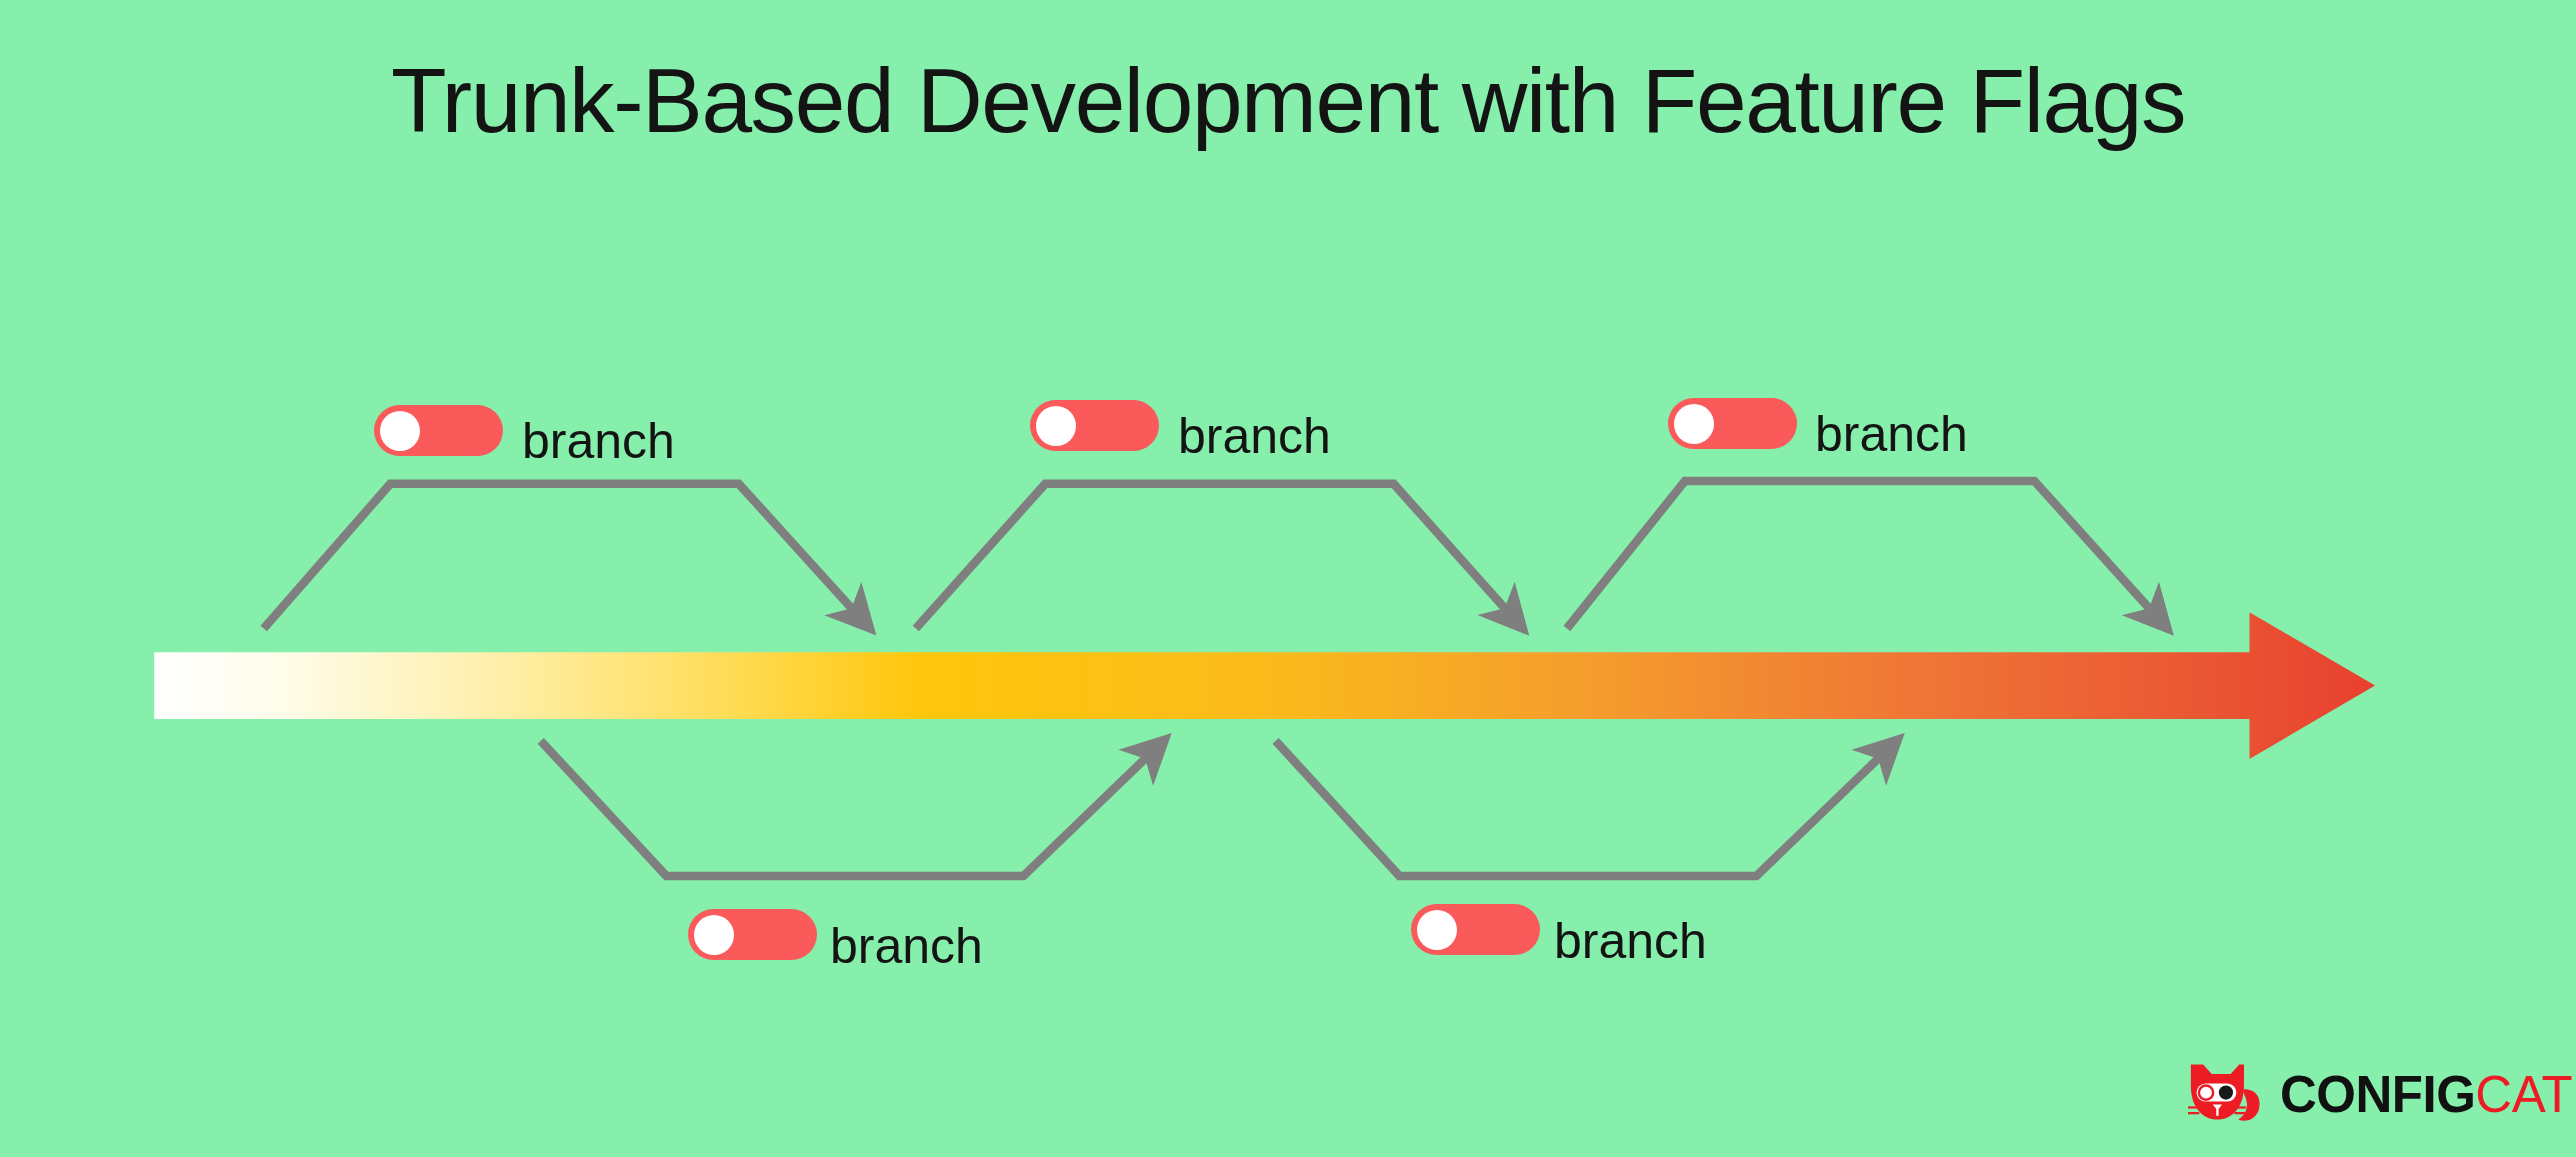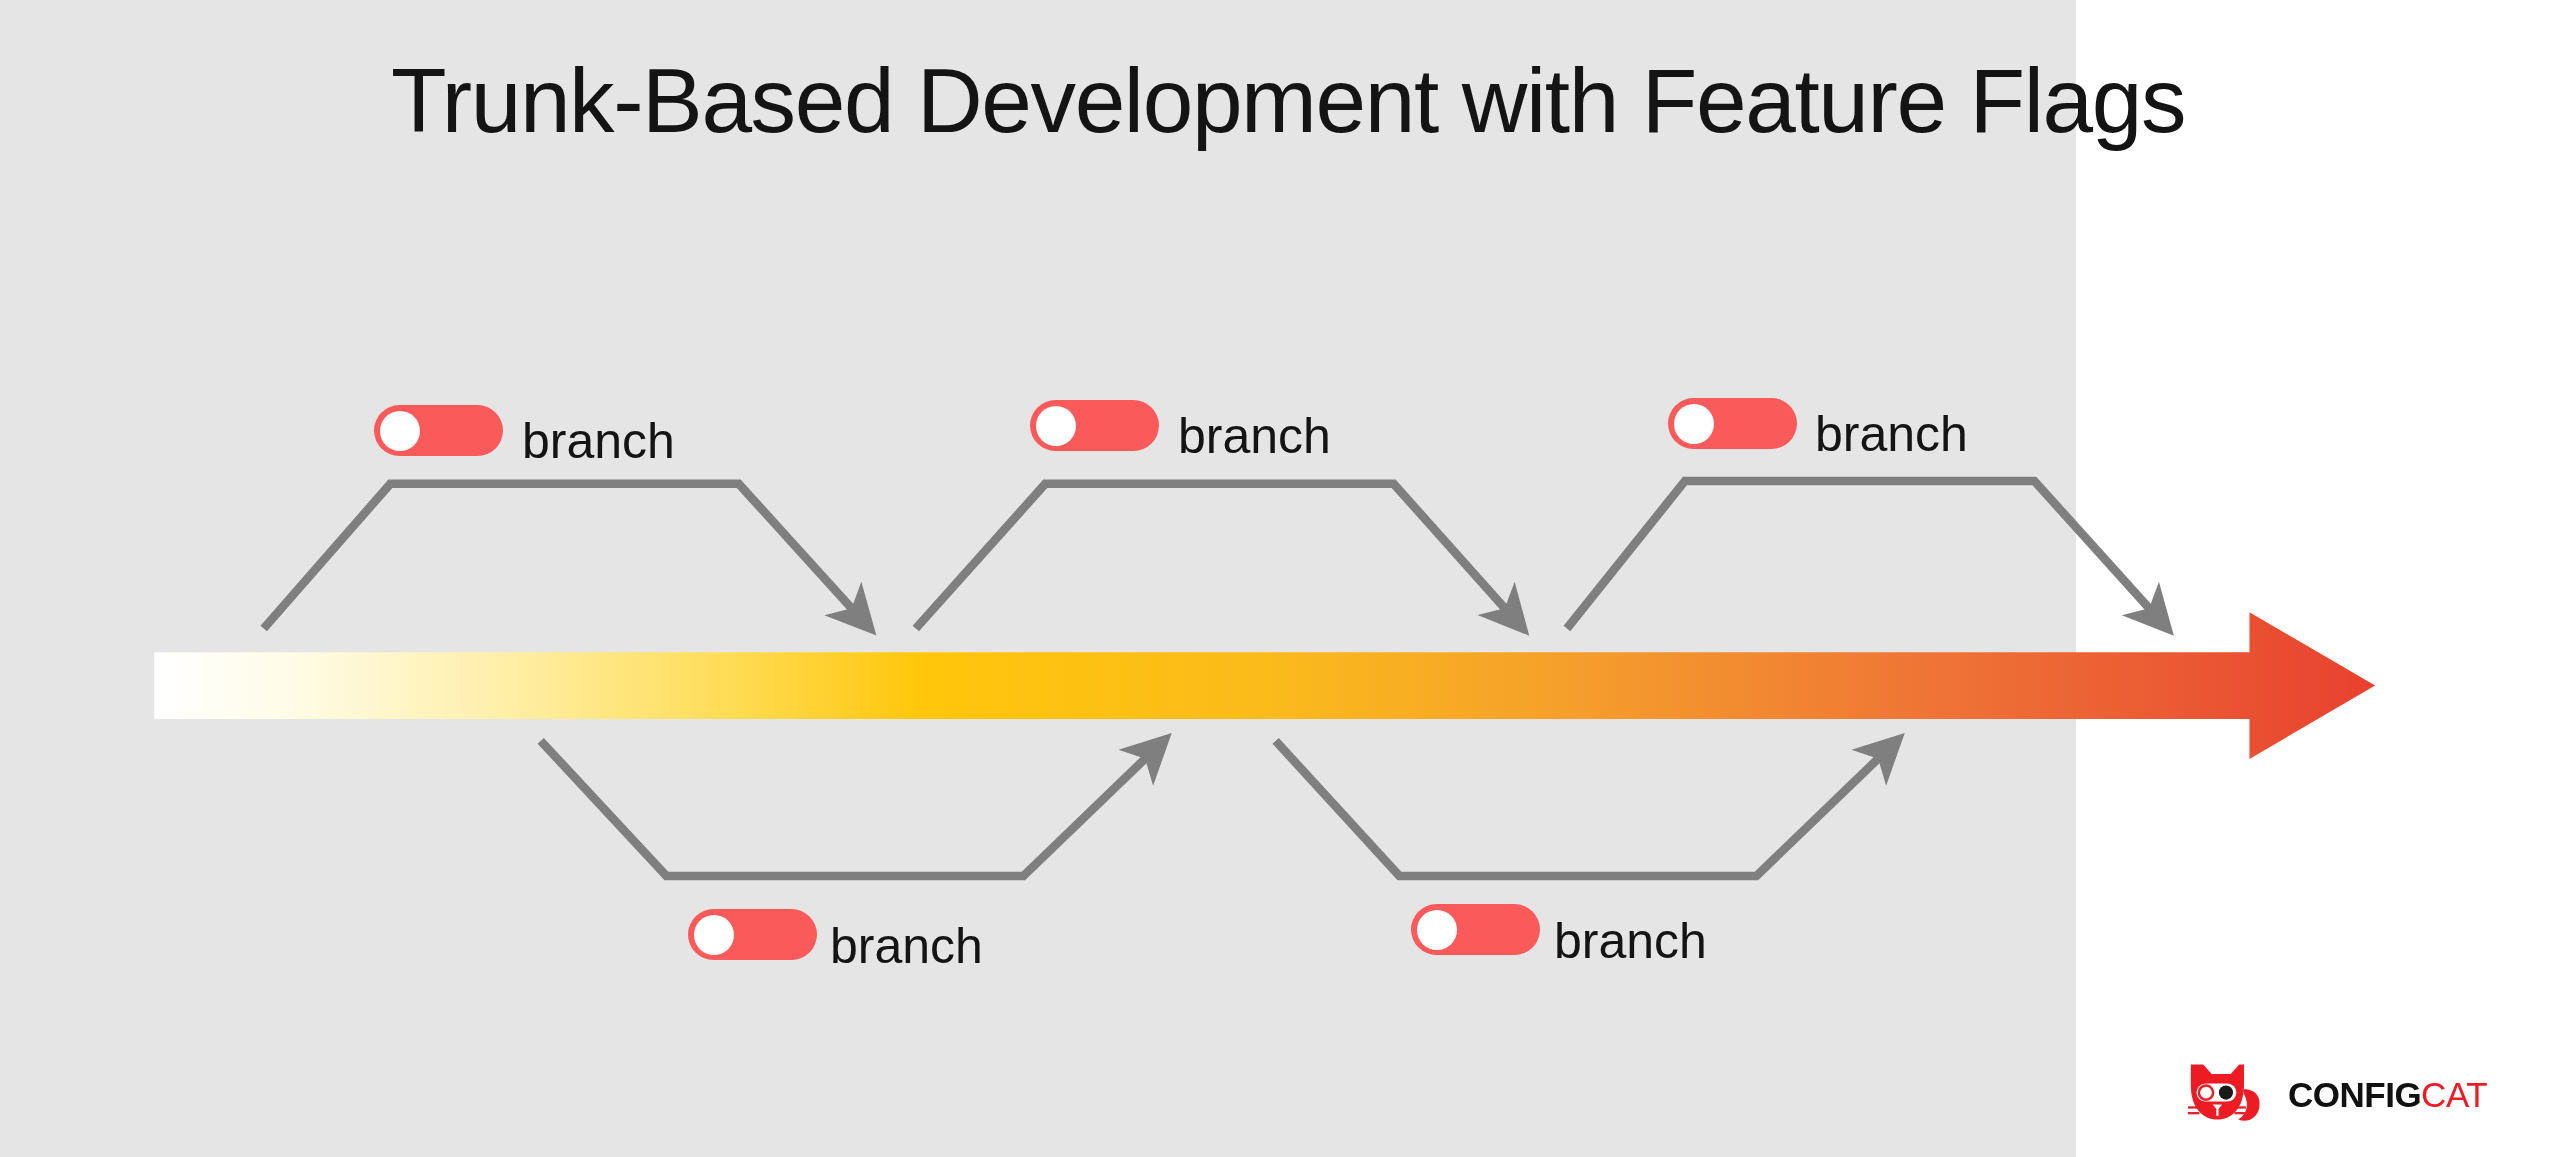--- a/index.html
+++ b/index.html
@@ -2,21 +2,21 @@
 <html style="font-size:15.2px"><head>
 <meta charset="utf-8">
 <style>
   * { margin:0; padding:0; box-sizing:border-box; }
   html, body {
     width:2576px; height:1158px;
     background:#ffffff;
     font-family:"Liberation Sans", sans-serif;
     overflow:hidden;
   }
-  #stage { position:relative; width:2076px; height:1158px; background:#e5e5e5; }
+  #stage { position:relative; width:2576px; height:1158px; background:#86efac; }
 
   
   .title {
     position:absolute;
     left:0; top:46px; width:2576px;
     text-align:center;
     font-size:91px;
     font-weight:400;
     letter-spacing:-1.4px;
     color:#141414;
@@ -61,26 +61,25 @@
 
   
   .logo {
     position:absolute;
     left:2187px; top:1057px;
     display:flex;
     align-items:center;
     gap:17px;
   }
   .logo-word {
-    font-size:35px;
+    font-size:51px;
     font-weight:700;
     letter-spacing:-0.5px;
     line-height:1;
     white-space:nowrap;
-    margin-left:8px;
   }
   .logo-word .blk { color:#111111; }
   .logo-word .red { color:#ED1C24; font-weight:400; }
 </style>
 </head>
 <body>
 
 <div id="stage">
 
   <div class="title">Trunk-Based Development with Feature Flags</div>

